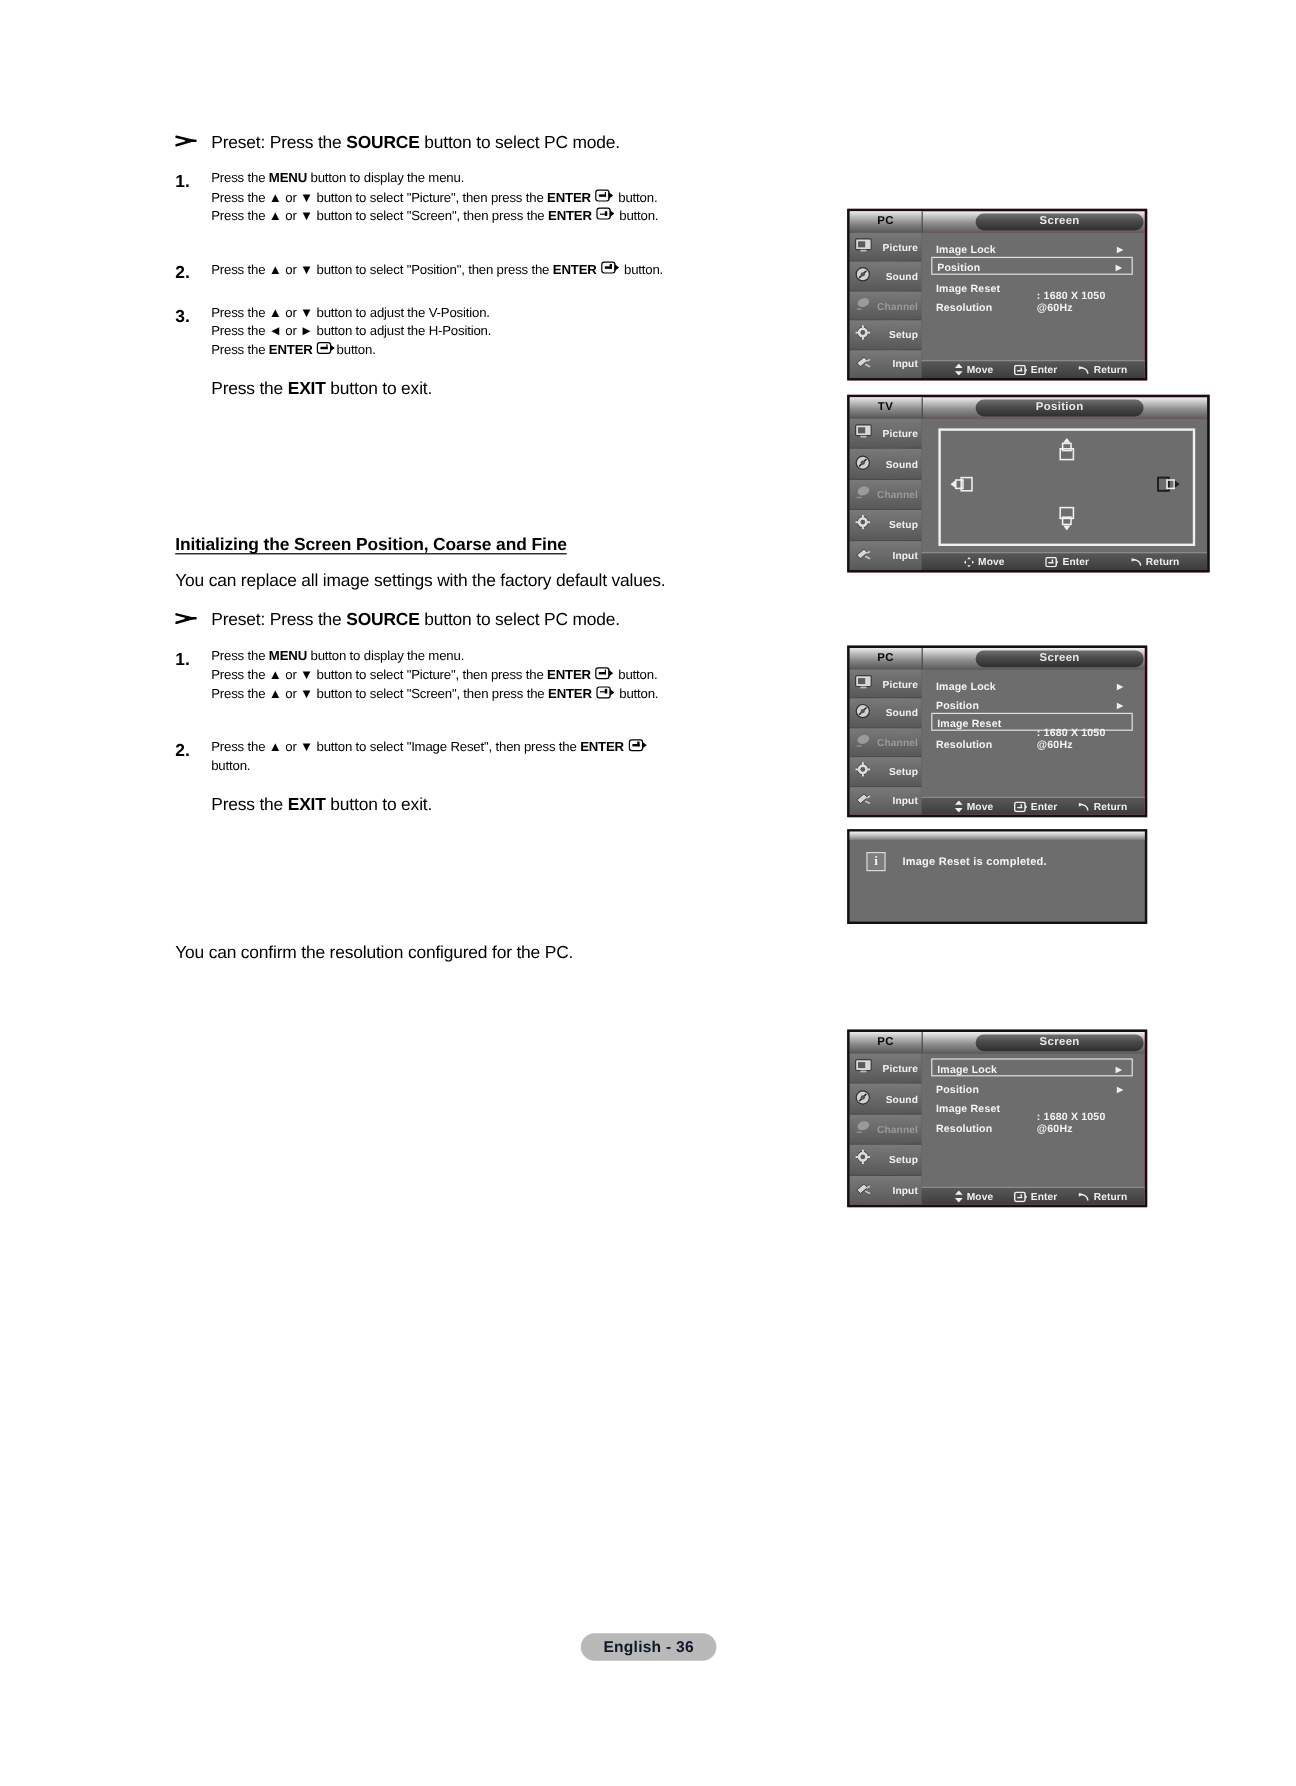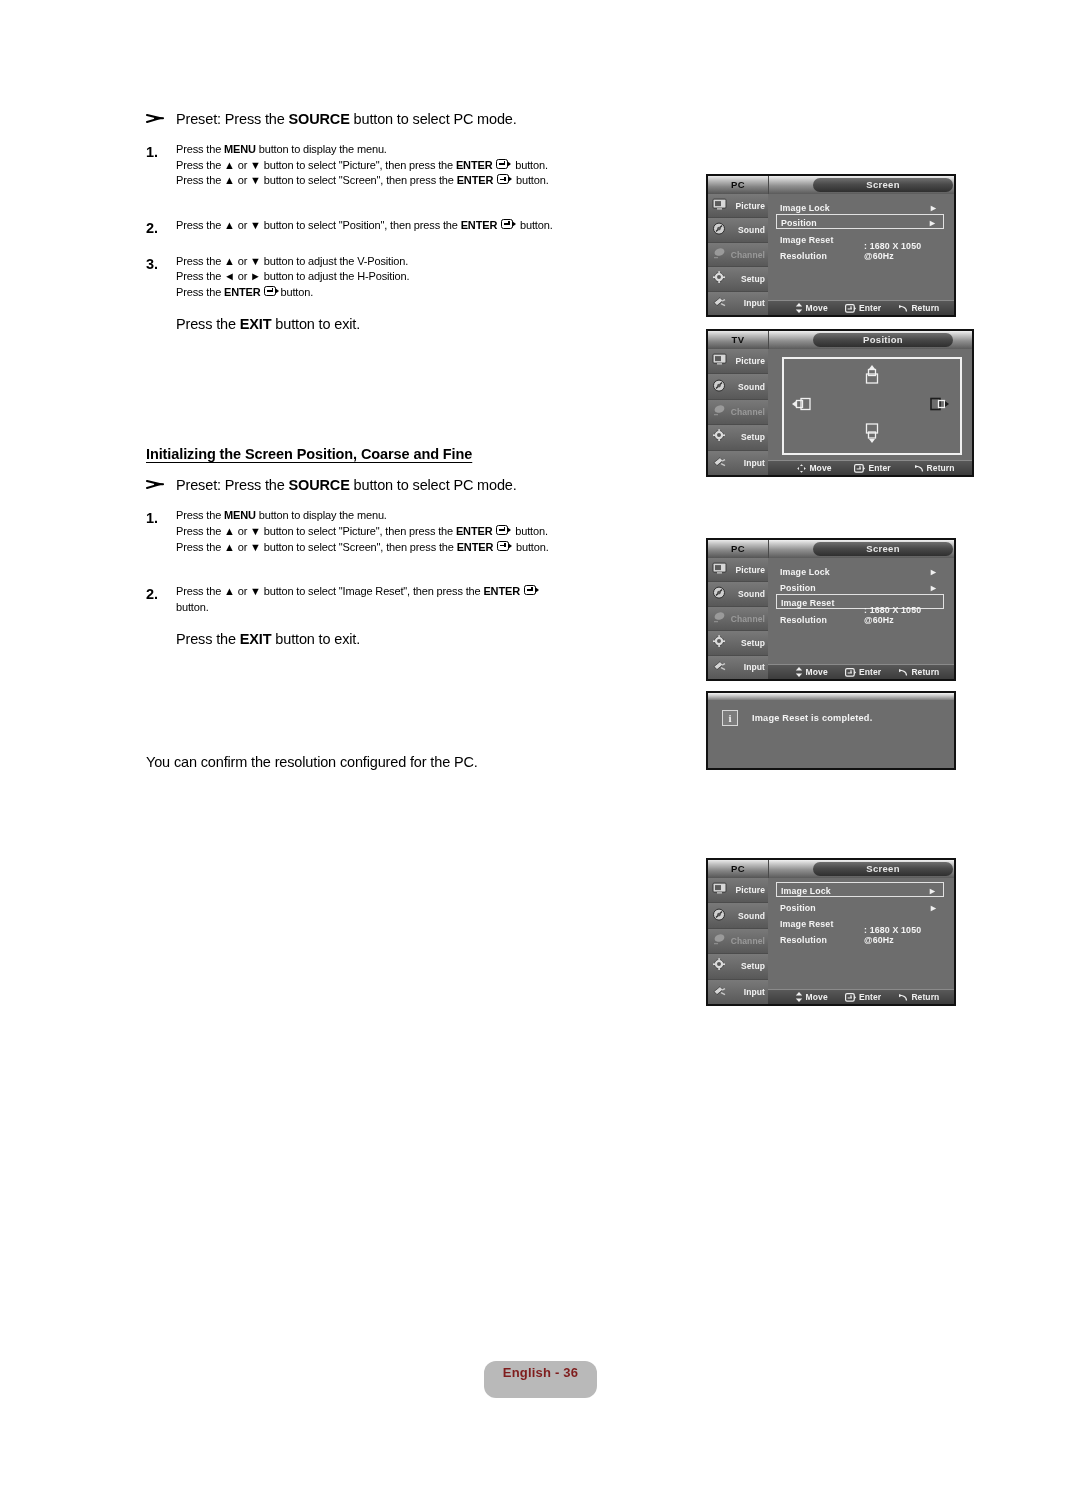--- a/index.html
+++ b/index.html
@@ -184,22 +184,22 @@
     font-family:"Liberation Serif", serif;
   }
   .info-text{
     margin-left:14px;font-size:9.2px;font-weight:bold;color:#f4f4f4;
     letter-spacing:.2px;padding-top:3px;
   }
 
   
   .footpill{
     position:absolute;left:484px;top:1361px;
-    width:113px;height:37px;border-radius:12px;background:#b9b9b9;
-    color:#7f1d1d;font-size:13px;font-weight:bold;
+    width:113px;height:23px;border-radius:12px;background:#b9b9b9;
+    color:#0f172a;font-size:13px;font-weight:bold;
     text-align:center;line-height:23px;letter-spacing:.2px;
   }
 </style>
 </head>
 <body>
 
 <div class="page">
 
   <div class="textcol">
 
@@ -246,20 +246,21 @@
         </div>
       </div>
 
       <div class="exit-line">
         <span>Press the </span><b>EXIT</b><span> button to exit.</span>
       </div>
     </div>
 
     <div class="section" style="margin-top:111px;">
       <div class="sec-head">Initializing the Screen Position, Coarse and Fine</div>
+      <div class="sec-intro">You can replace all image settings with the factory default values.</div>
 
       <div class="preset-row">
         <div class="preset-bullet">
           <svg width="18" height="12" viewBox="0 0 18 12">
               <path d="M1 2 L14 5.2 L1 9" stroke="#000" stroke-width="2.1" fill="none" stroke-linecap="round"></path>
               <path d="M9 5.2 L17 5.2" stroke="#000" stroke-width="2.1" stroke-linecap="round"></path>
             </svg>
         </div>
         <div class="preset-text">
           <span>Preset: Press the </span><b>SOURCE</b><span> button to select PC mode.</span>
@@ -388,21 +389,21 @@
                 <path d="M8.5 7.5 C8.5 2.5 2 2 1.6 2.6" stroke="#efefef" stroke-width="1.2" fill="none"></path>
                 <path d="M1 1 L1 4.2 L4 2.4 Z" fill="#efefef"></path>
               </svg>
             <span>Return</span>
           </span>
         </div>
       </div>
     </div>
   </div>
 
-  <div class="osd" style="left:706px;top:329px;width:268px;height:148px;">
+  <div class="osd" style="left:706px;top:329px;width:302px;height:148px;">
     <div class="osd-titlebar">
       <div class="osd-src">TV</div>
       <div class="osd-titlepill">Position</div>
     </div>
     <div class="osd-body">
       <div class="osd-side">
         <div class="side-item">
           <span class="side-ico"><svg width="16" height="14" viewBox="0 0 16 14">
                 <rect x="1" y="1.5" width="13" height="9" rx="1" fill="#d8d8d8" stroke="#3a3a3a"></rect>
                 <rect x="3" y="3.5" width="6" height="5" fill="#5b5b5b"></rect>

